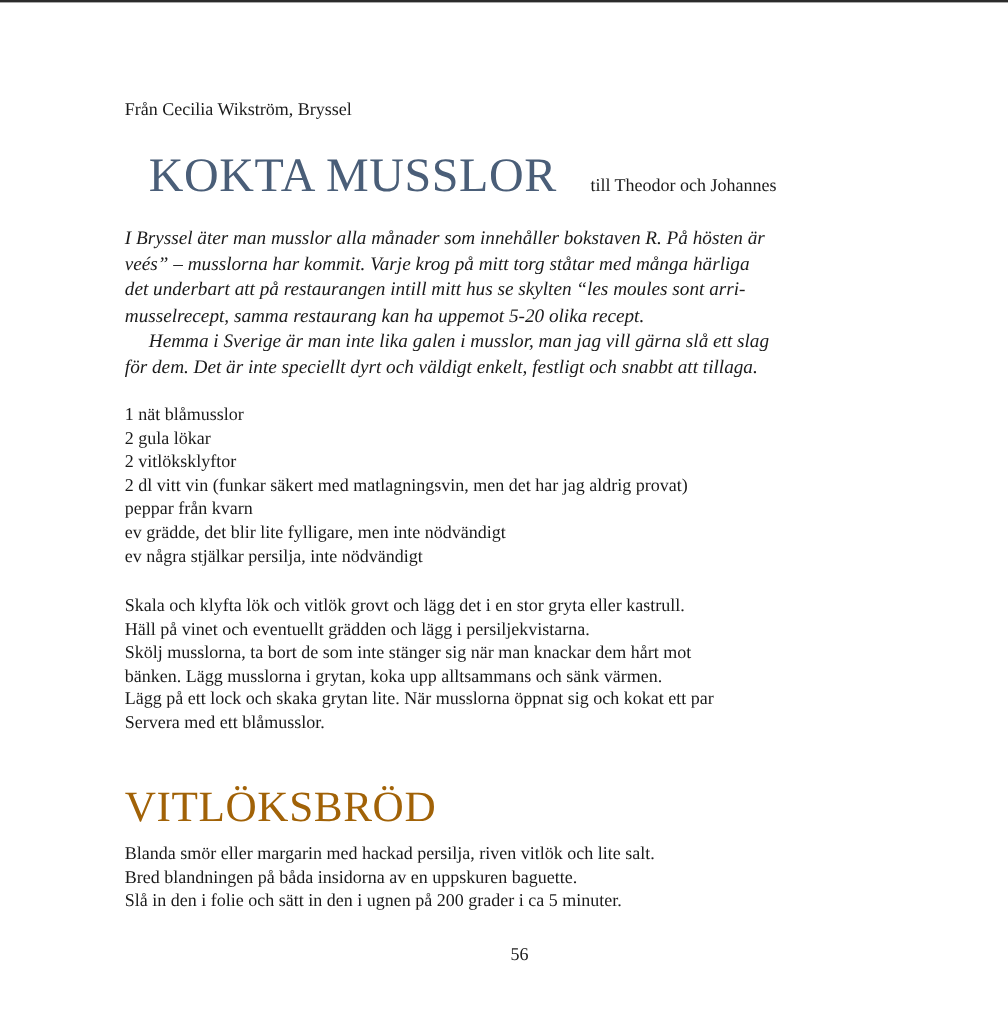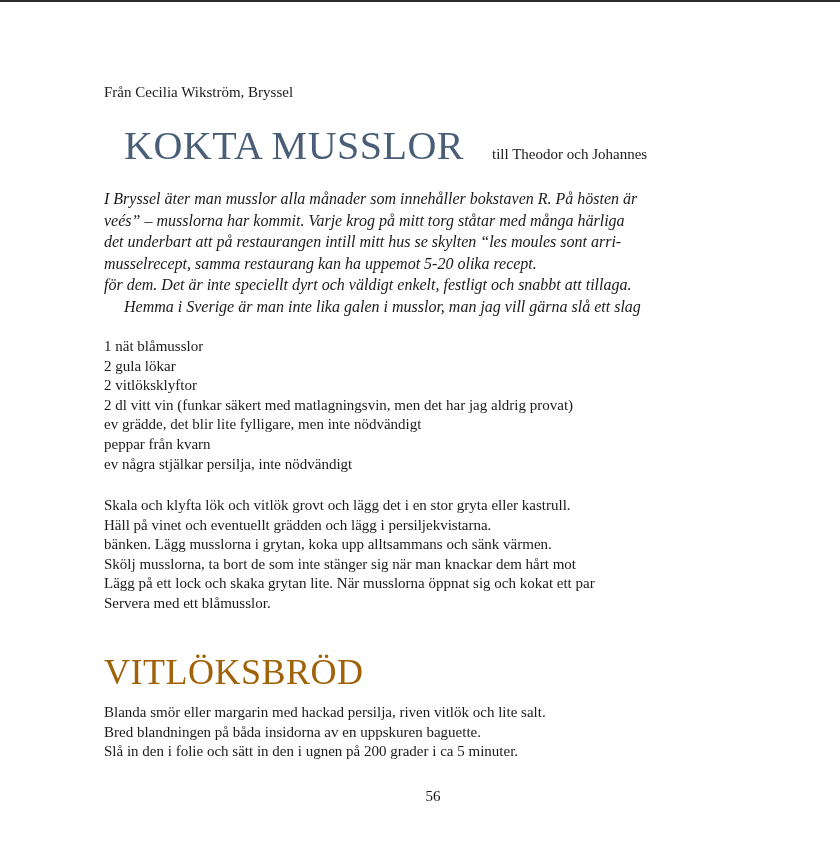--- a/index.html
+++ b/index.html
@@ -131,39 +131,39 @@
   <div class="title-row">
     <span class="title-main">KOKTA MUSSLOR</span>
     <span class="title-sub">till Theodor och Johannes</span>
   </div>
 
   <div class="intro">
     <div>I Bryssel äter man musslor alla månader som innehåller bokstaven R. På hösten är</div>
     <div>veés” – musslorna har kommit. Varje krog på mitt torg ståtar med många härliga</div>
     <div>det underbart att på restaurangen intill mitt hus se skylten “les moules sont arri-</div>
     <div>musselrecept, samma restaurang kan ha uppemot 5-20 olika recept.</div>
+    <div style="text-indent:20px;">Hemma i Sverige är man inte lika galen i musslor, man jag vill gärna slå ett slag</div>
     <div>för dem. Det är inte speciellt dyrt och väldigt enkelt, festligt och snabbt att tillaga.</div>
-    <div style="text-indent:20px;">Hemma i Sverige är man inte lika galen i musslor, man jag vill gärna slå ett slag</div>
   </div>
 
   <ul class="ingredients">
     <li>1 nät blåmusslor</li>
     <li>2 gula lökar</li>
     <li>2 vitlöksklyftor</li>
     <li>2 dl vitt vin (funkar säkert med matlagningsvin, men det har jag aldrig provat)</li>
+    <li>peppar från kvarn</li>
     <li>ev grädde, det blir lite fylligare, men inte nödvändigt</li>
-    <li>peppar från kvarn</li>
     <li>ev några stjälkar persilja, inte nödvändigt</li>
   </ul>
 
   <div class="instructions">
     <div>Skala och klyfta lök och vitlök grovt och lägg det i en stor gryta eller kastrull.</div>
     <div>Häll på vinet och eventuellt grädden och lägg i persiljekvistarna.</div>
+    <div>Skölj musslorna, ta bort de som inte stänger sig när man knackar dem hårt mot</div>
     <div>bänken. Lägg musslorna i grytan, koka upp alltsammans och sänk värmen.</div>
-    <div>Skölj musslorna, ta bort de som inte stänger sig när man knackar dem hårt mot</div>
     <div>Lägg på ett lock och skaka grytan lite. När musslorna öppnat sig och kokat ett par</div>
     <div>Servera med ett blåmusslor.</div>
   </div>
 
   <div class="title-two">VITLÖKSBRÖD</div>
 
   <div class="bread">
     <div>Blanda smör eller margarin med hackad persilja, riven vitlök och lite salt.</div>
     <div>Bred blandningen på båda insidorna av en uppskuren baguette.</div>
     <div>Slå in den i folie och sätt in den i ugnen på 200 grader i ca 5 minuter.</div>

